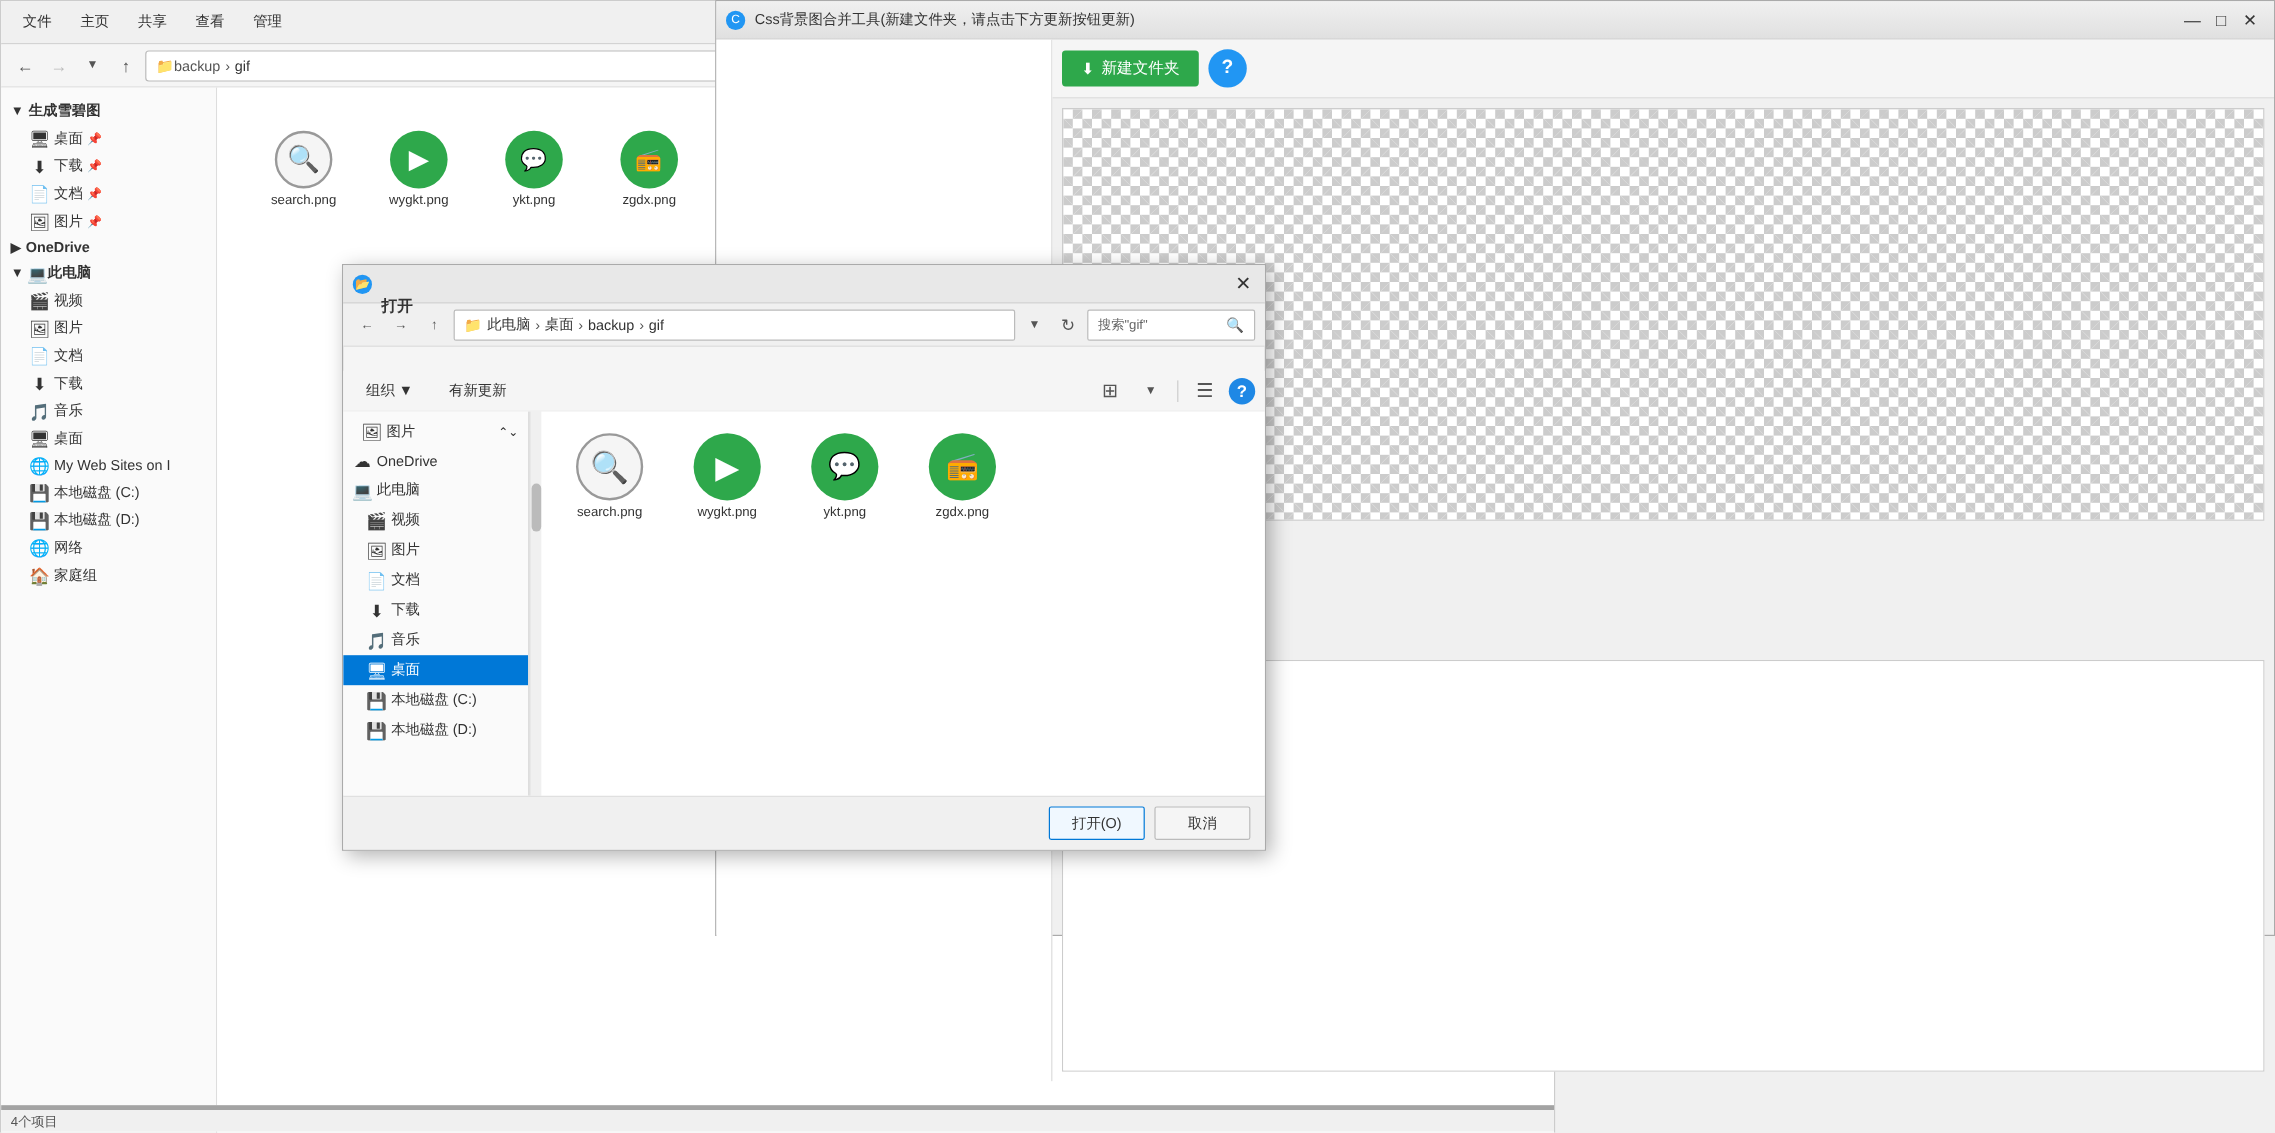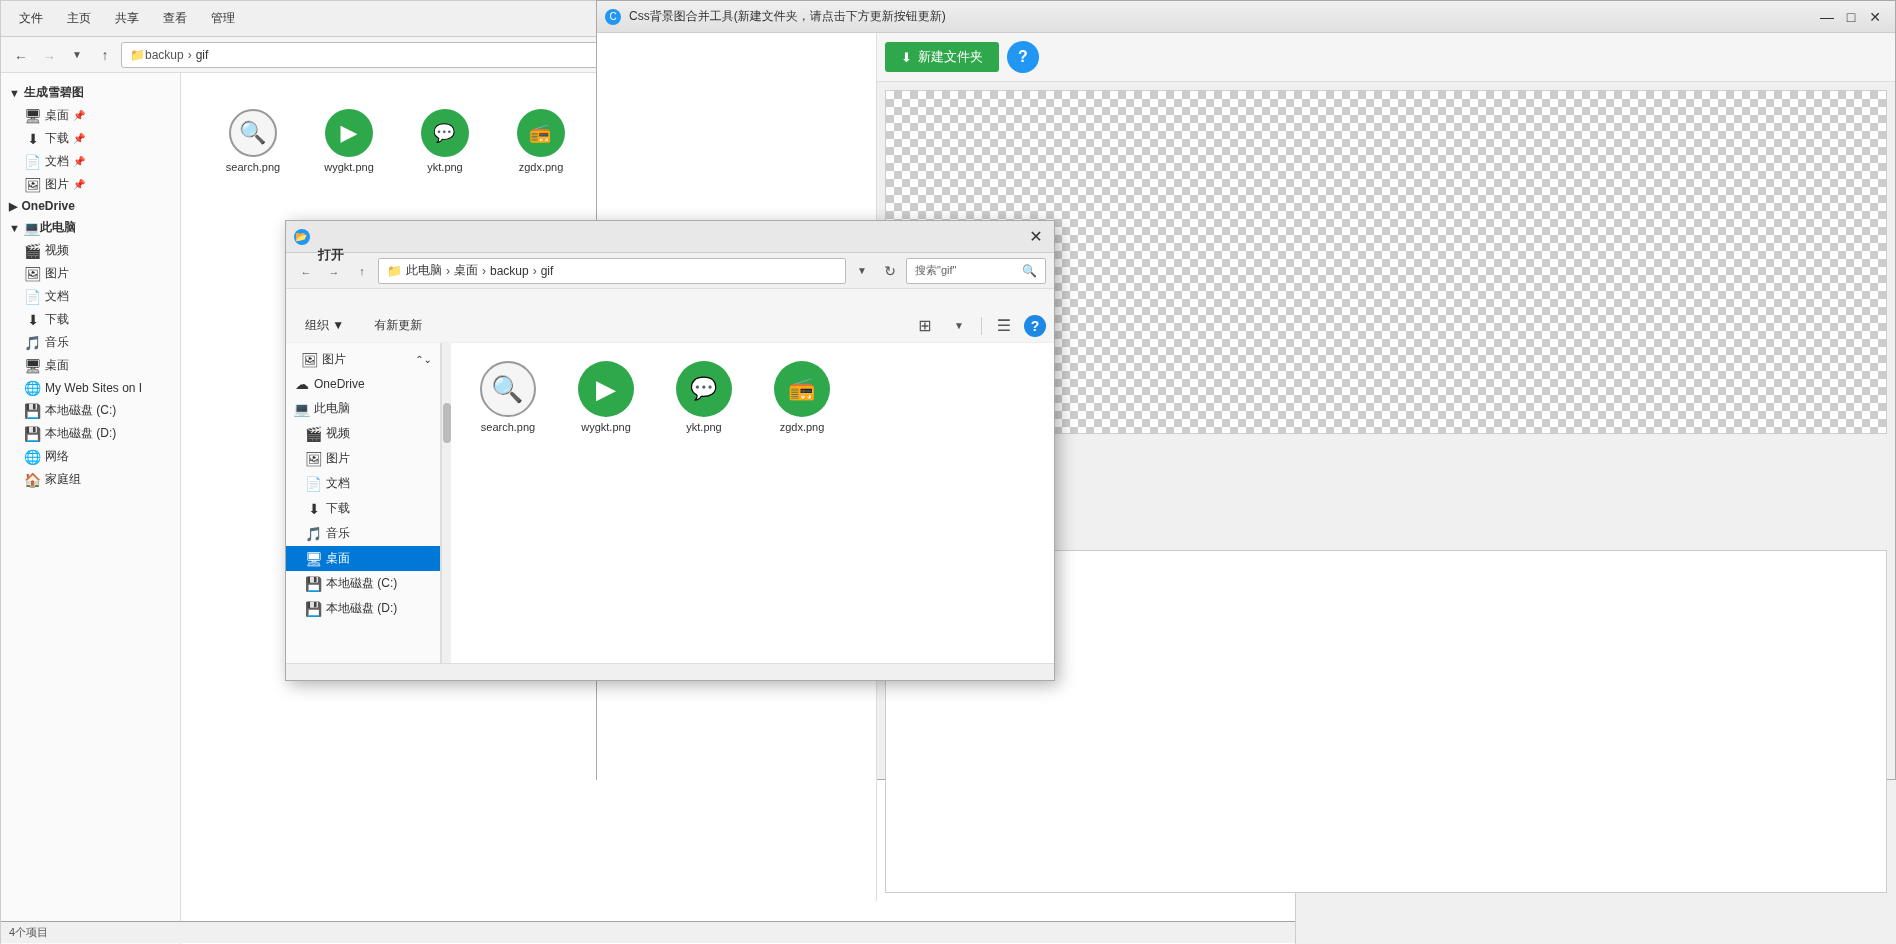--- a/index.html
+++ b/index.html
@@ -522,21 +522,21 @@
       margin: 0 auto;
       border-radius: 4px;
       position: absolute;
       top: 60px;
       left: 1px;
     }
 
     .status-bar {
       height: 22px;
       background: #f0f0f0;
-      border-top: 1px solid #a3a3a3;
+      border-top: 4px solid #a3a3a3;
       display: flex;
       align-items: center;
       padding: 0 8px;
       font-size: 11px;
       color: #555;
       position: absolute;
       bottom: 0; left: 0; right: 0;
     }
 
     .header-toolbar-area {
@@ -857,15 +857,19 @@
         <div class="dialog-file-name">ykt.png</div>
       </div>
       <div class="dialog-file-item">
         <div class="dialog-file-icon-green" style="font-size:22px;">📻</div>
         <div class="dialog-file-name">zgdx.png</div>
       </div>
     </div>
   </div>
 
   <div class="dialog-footer">
+    <div class="dialog-buttons">
+      <button class="dialog-btn primary">打开(O)</button>
+      <button class="dialog-btn">取消</button>
+    </div>
   </div>
 
 </div>
 
 </body></html>

